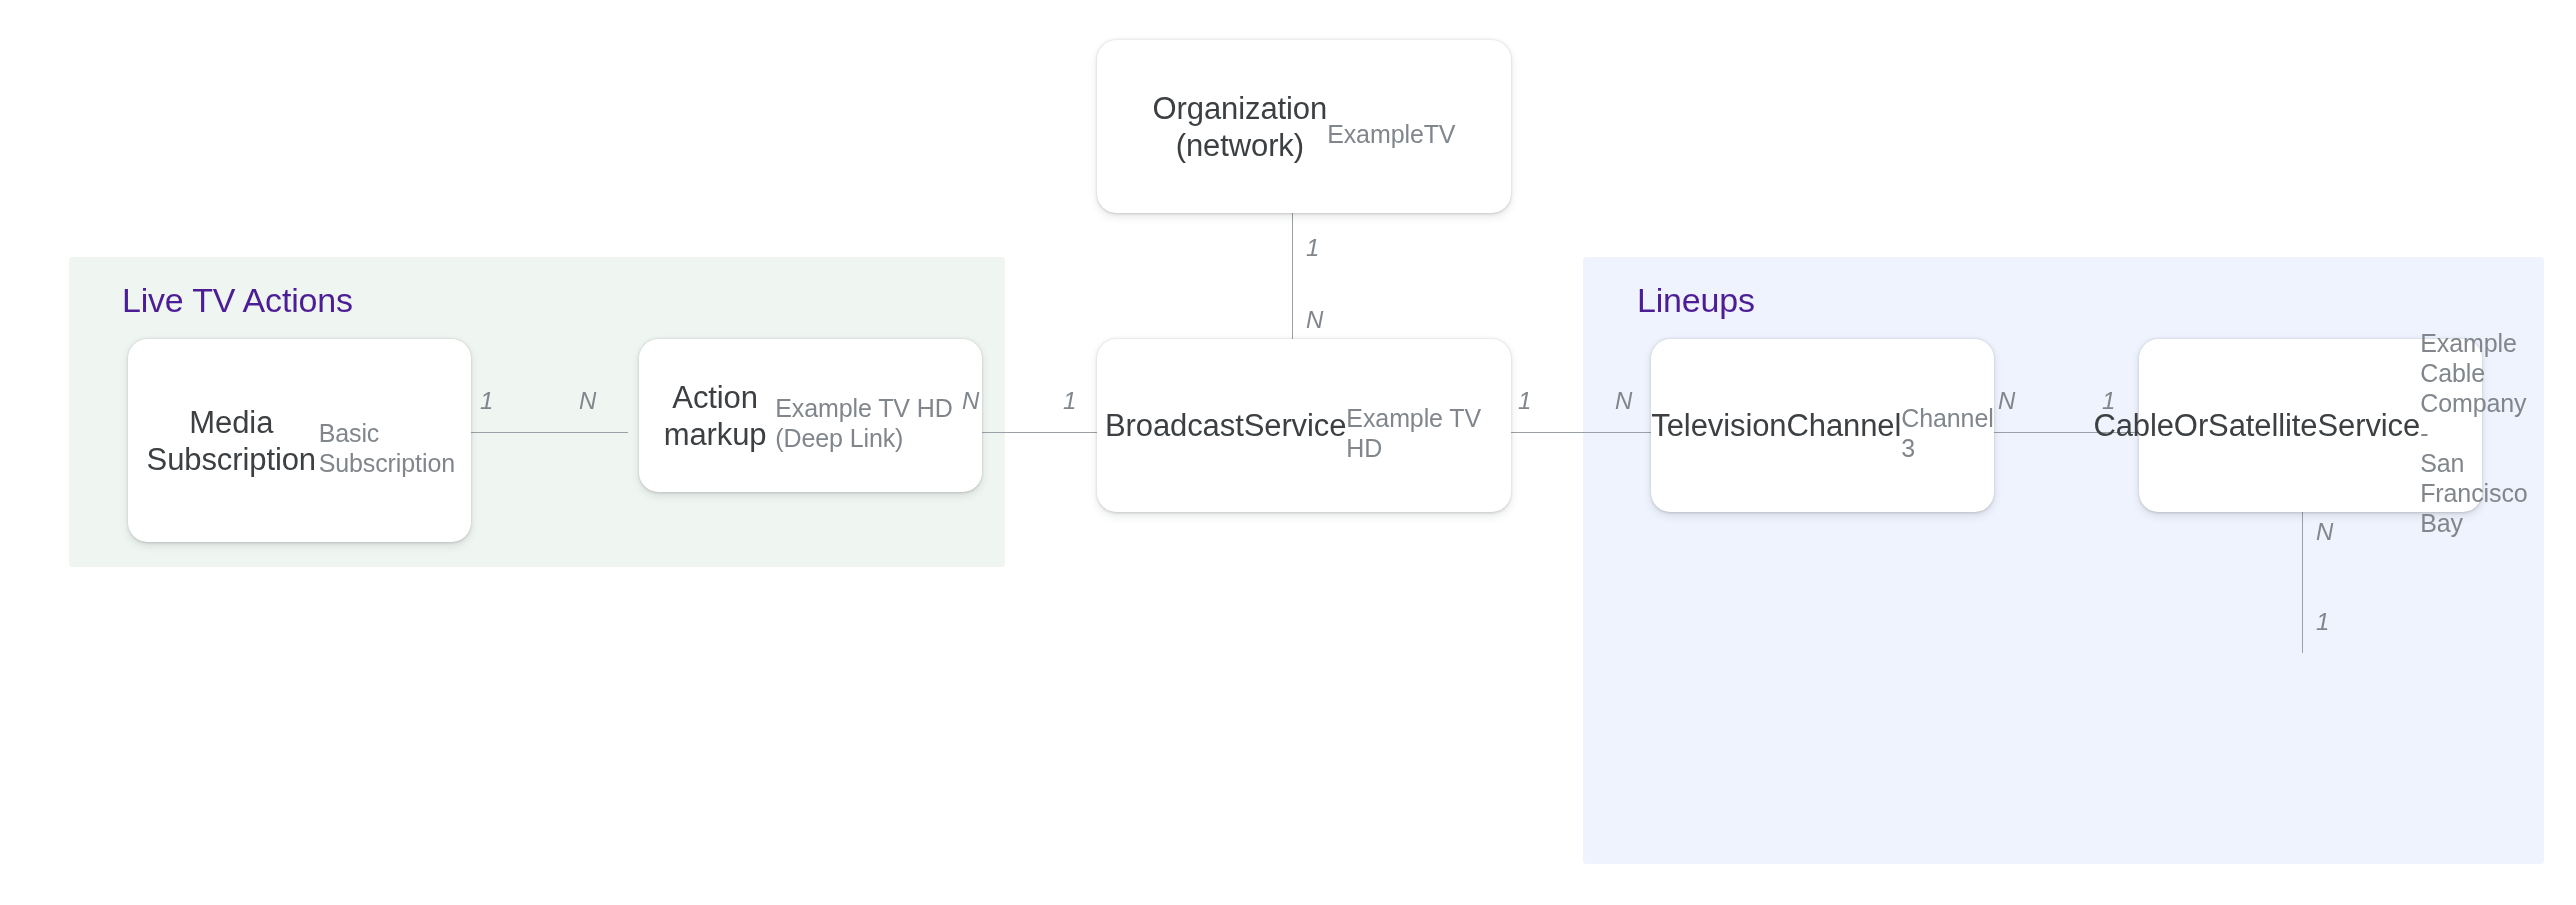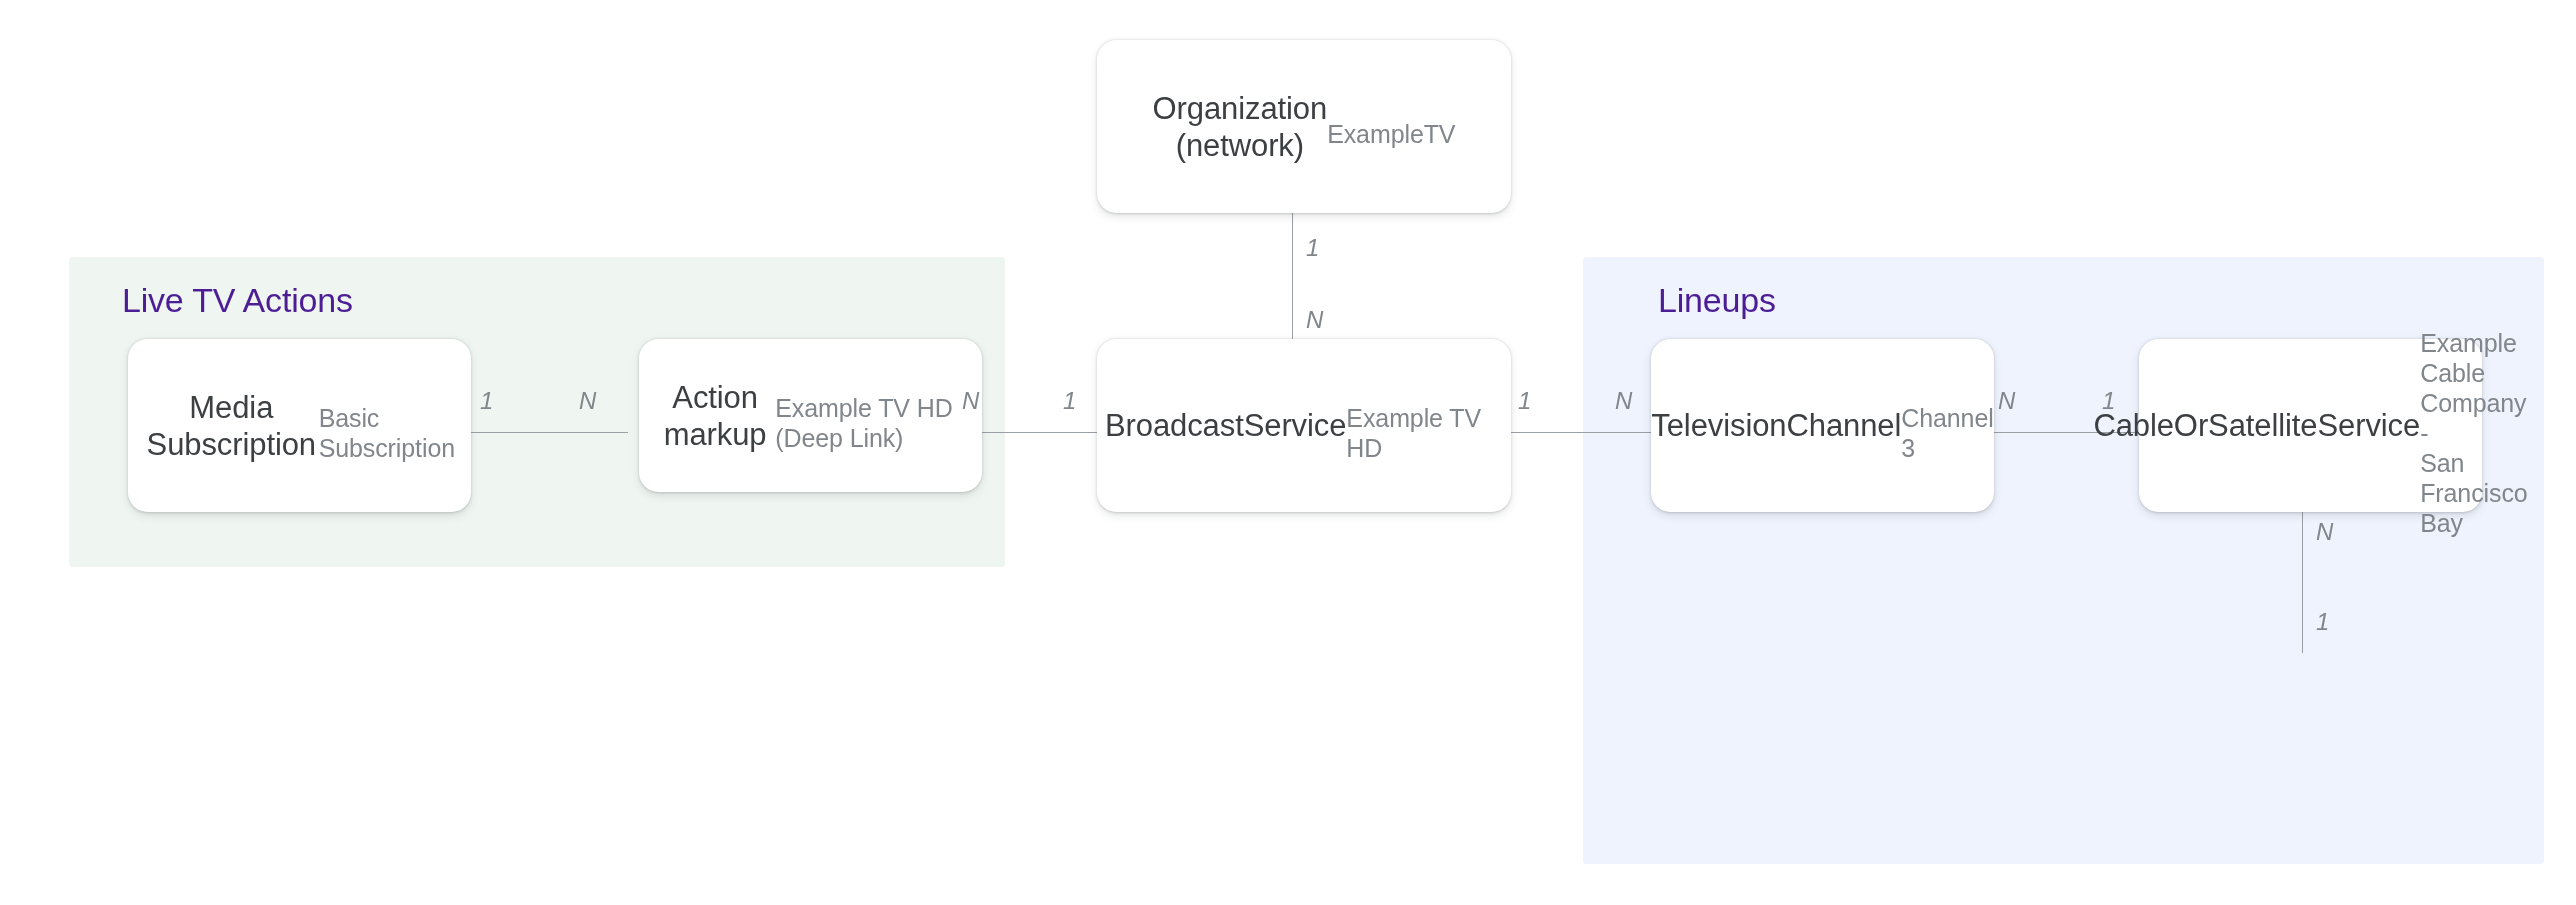--- a/index.html
+++ b/index.html
@@ -88,41 +88,41 @@
 </style>
 </head>
 <body>
 
 <div id="canvas">
 
   <div class="panel" style="left:69px; top:257px; width:936px; height:310px; background:#eff6f1;"></div>
   <div class="panel-title" style="left:122px; top:281px;">Live TV Actions</div>
 
   <div class="panel" style="left:1583px; top:257px; width:961px; height:607px; background:#eef3fd;"></div>
-  <div class="panel-title" style="left:1637px; top:281px;margin-left:21px;">Lineups</div>
+  <div class="panel-title" style="left:1637px; top:281px;">Lineups</div>
 
   <div class="edge-v" style="left:1292px; top:211px; height:142px;"></div>
 
   <div class="edge-h" style="left:460px; top:432px; width:168px;"></div>
 
   <div class="edge-h" style="left:938px; top:432px; width:168px;"></div>
 
   <div class="edge-h" style="left:1495px; top:432px; width:168px;"></div>
 
   <div class="edge-h" style="left:1973px; top:432px; width:177px;"></div>
 
   <div class="edge-v" style="left:2302px; top:511px; height:142px;"></div>
 
   <div class="card" style="left:1097px; top:40px; width:414px; height:173px;">
     <div class="card-title">Organization
 (network)</div>
     <div class="card-sub">ExampleTV</div>
   </div>
 
-  <div class="card" style="left:128px; top:339px; width:343px; height:173px;">
+  <div class="card" style="left:128px; top:339px; width:343px; height:203px;">
     <div class="card-title">Media Subscription</div>
     <div class="card-sub">Basic Subscription</div>
   </div>
 
   <div class="card" style="left:639px; top:339px; width:343px; height:153px;">
     <div class="card-title">Action markup</div>
     <div class="card-sub">Example TV HD (Deep Link)</div>
   </div>
 
   <div class="card" style="left:1097px; top:339px; width:414px; height:173px;padding-left:8px;">

